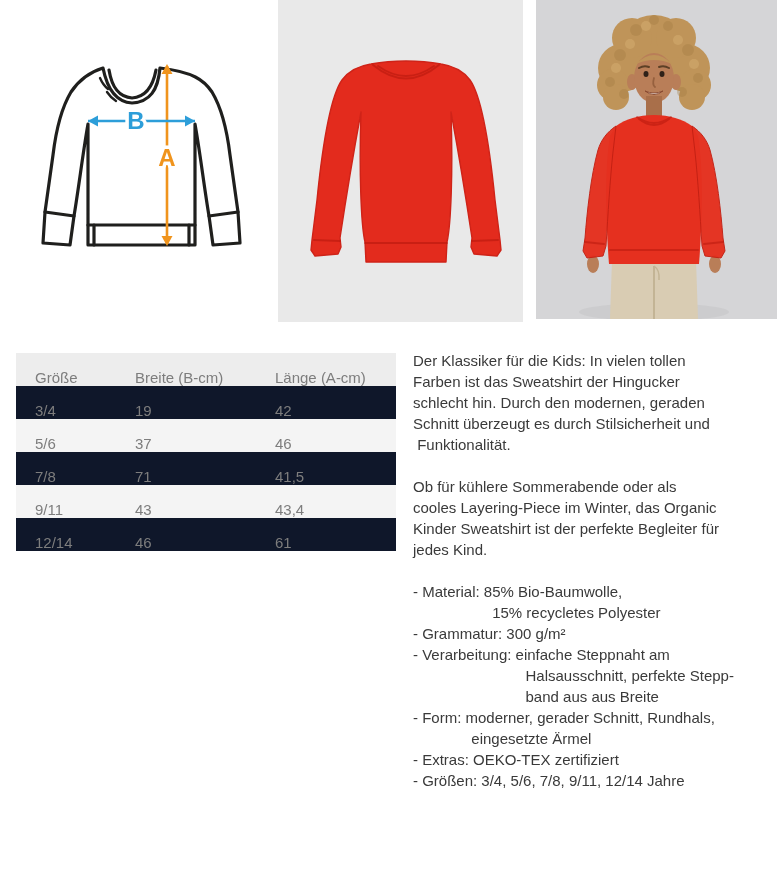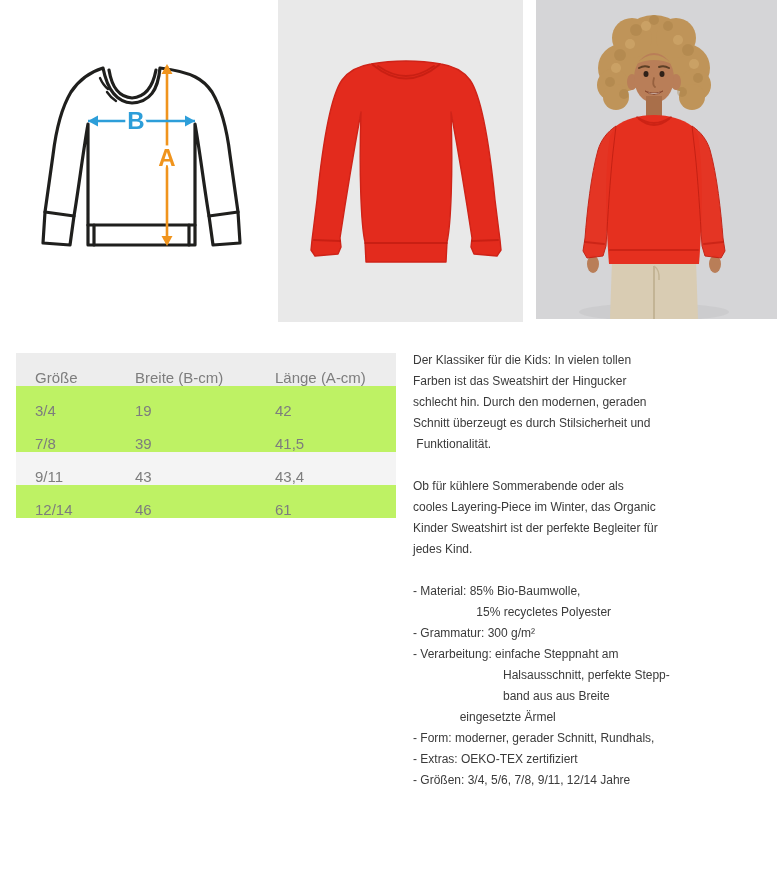--- a/index.html
+++ b/index.html
@@ -21,26 +21,26 @@
   .size-table{
     position:absolute;left:16px;top:353px;width:380px;
     border-collapse:collapse;table-layout:fixed;
     font-size:15px;color:#7d7d7d;
   }
   .size-table th,.size-table td{
     font-weight:normal;text-align:left;padding:16px 0 0 19px;vertical-align:middle;
   }
   .size-table thead tr{height:26px;background:#ededed;}
   .size-table tbody tr{height:28px;}
-  .size-table tbody tr.dark{background:#bef264;}
+  .size-table tbody tr.dark{background:#0f172a;}
   .size-table tbody tr.light{background:#f4f4f4;}
   
   .description{
     position:absolute;left:413px;top:350px;width:362px;
-    font-size:12px;line-height:21px;color:#3a3a3a;
+    font-size:15px;line-height:21px;color:#3a3a3a;
   }
   .description p{margin:0 0 21px 0;white-space:pre-wrap;}
   .spec-line{white-space:pre;height:21px;}
 </style>
 </head>
 <body>
 
 <div>
 
   <div class="panel diagram-panel">
@@ -170,23 +170,28 @@
       <th>Breite (B-cm)</th>
       <th>Länge (A-cm)</th>
     </tr>
   </thead>
   <tbody>
     <tr class="dark">
       <td>3/4</td>
       <td>19</td>
       <td>42</td>
     </tr>
+    <tr class="light">
+      <td>5/6</td>
+      <td>37</td>
+      <td>46</td>
+    </tr>
     <tr class="dark">
       <td>7/8</td>
-      <td>39</td>
+      <td>71</td>
       <td>41,5</td>
     </tr>
     <tr class="light">
       <td>9/11</td>
       <td>43</td>
       <td>43,4</td>
     </tr>
     <tr class="dark">
       <td>12/14</td>
       <td>46</td>
@@ -205,18 +210,18 @@
 cooles Layering-Piece im Winter, das Organic
 Kinder Sweatshirt ist der perfekte Begleiter für
 jedes Kind.</p>
   <div>
     <div class="spec-line">- Material: 85% Bio-Baumwolle,</div>
     <div class="spec-line">                   15% recycletes Polyester</div>
     <div class="spec-line">- Grammatur: 300 g/m²</div>
     <div class="spec-line">- Verarbeitung: einfache Steppnaht am</div>
     <div class="spec-line">                           Halsausschnitt, perfekte Stepp-</div>
     <div class="spec-line">                           band aus aus Breite</div>
+    <div class="spec-line">- Form: moderner, gerader Schnitt, Rundhals,</div>
     <div class="spec-line">              eingesetzte Ärmel</div>
-    <div class="spec-line">- Form: moderner, gerader Schnitt, Rundhals,</div>
     <div class="spec-line">- Extras: OEKO-TEX zertifiziert</div>
     <div class="spec-line">- Größen: 3/4, 5/6, 7/8, 9/11, 12/14 Jahre</div>
   </div>
 </div>
 
 </body></html>

